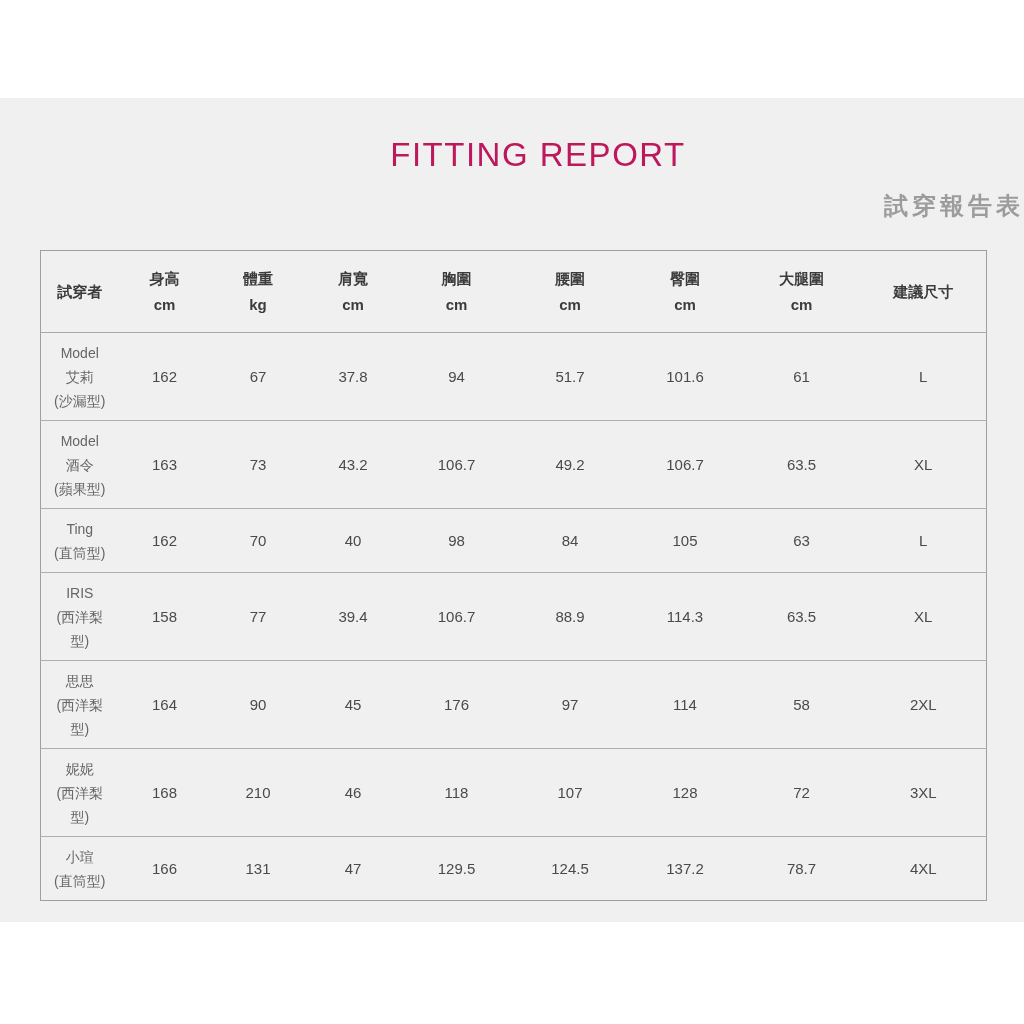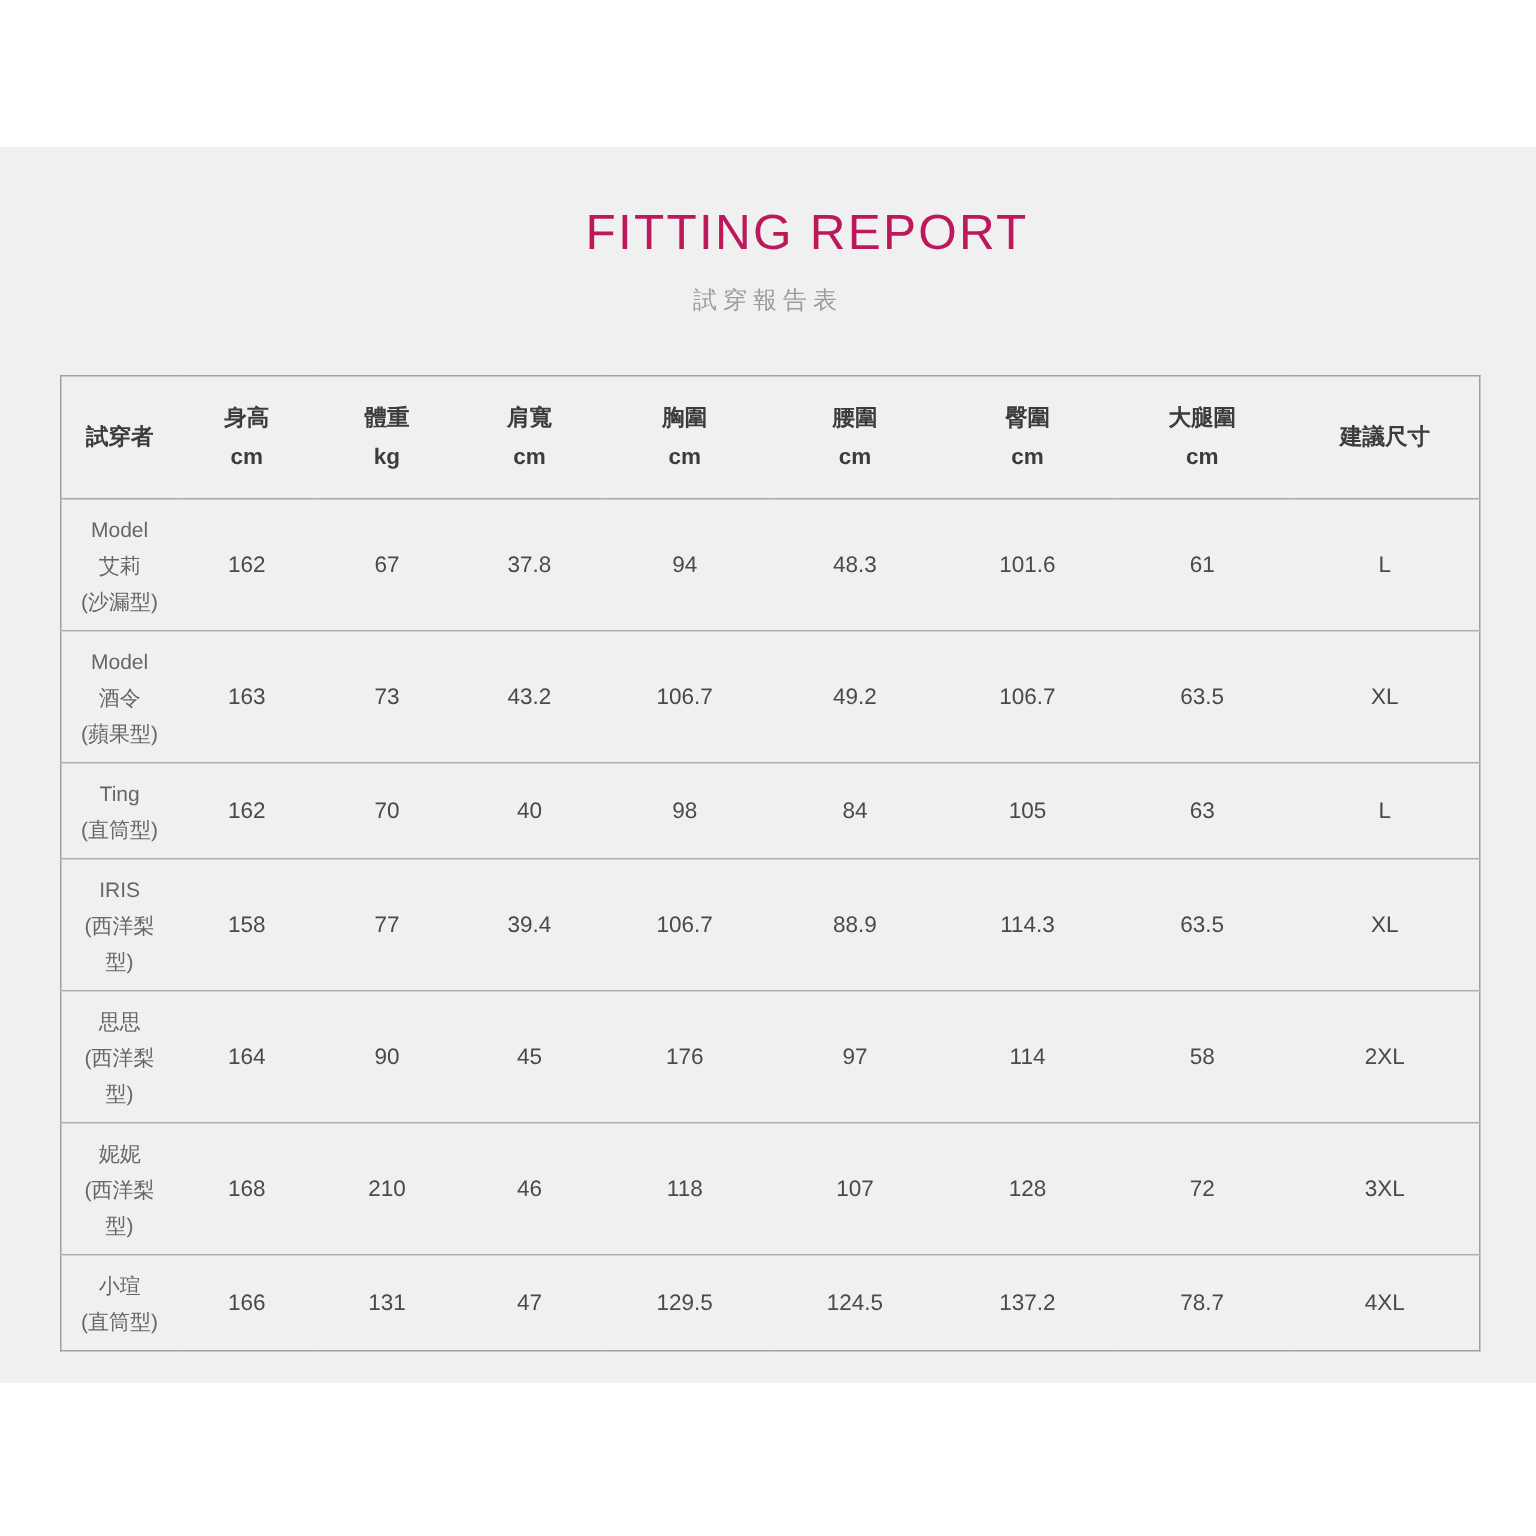--- a/index.html
+++ b/index.html
@@ -33,25 +33,25 @@
     letter-spacing: 1.5px;
     color: #be185d;
     font-weight: 400;
     padding-left: 26px;
   }
   .report-subtitle {
     position: absolute;
     left: 0;
     top: 92px;
     width: 100%;
-    text-align: center;
-    font-size: 16px;
+    text-align: right;
+    font-size: 24px;
     letter-spacing: 4px;
     color: #9c9c9c;
-    font-weight: 400;
+    font-weight: 700;
   }
   table.fit-table {
     position: absolute;
     left: 40px;
     top: 152px;
     width: 946px;
     border-collapse: collapse;
     table-layout: fixed;
     border: 1px solid #9f9f9f;
     background: transparent;
@@ -141,21 +141,21 @@
       </thead>
       <tbody>
         <tr class="tall">
           <td class="tester-cell">Model
 艾莉
 (沙漏型)</td>
           <td>162</td>
           <td>67</td>
           <td>37.8</td>
           <td>94</td>
-          <td>48.3</td>
+          <td>51.7</td>
           <td>101.6</td>
           <td>61</td>
           <td>L</td>
         </tr>
         <tr class="tall">
           <td class="tester-cell">Model
 酒令
 (蘋果型)</td>
           <td>163</td>
           <td>73</td>

